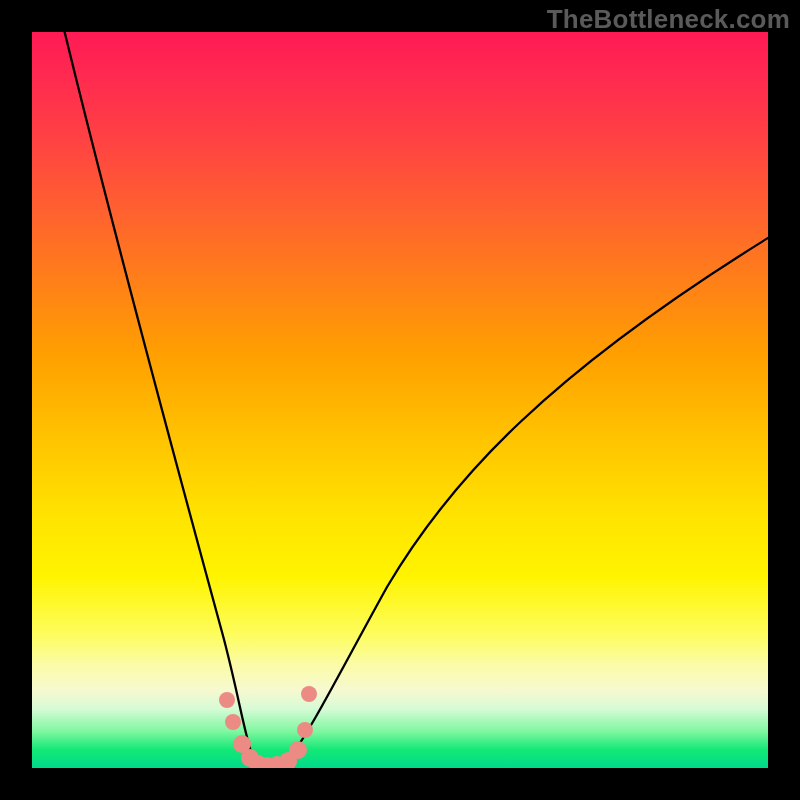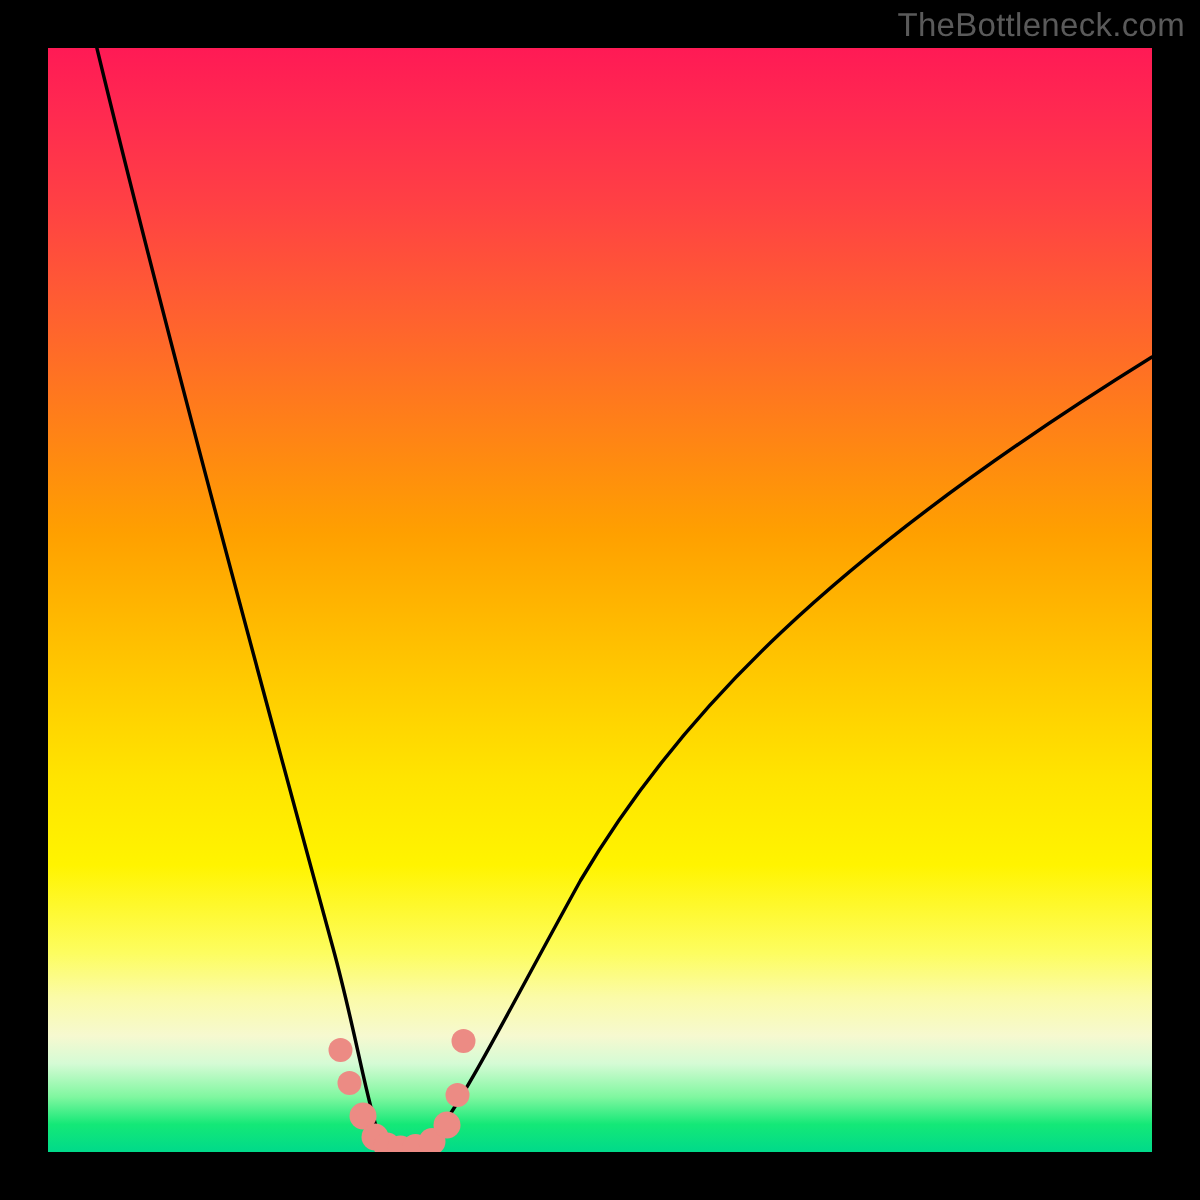--- a/index.html
+++ b/index.html
@@ -50,23 +50,23 @@
   }
   .curve {
     position: absolute;
     inset: 0;
   }
   .watermark {
     position: absolute;
     top: 4px;
     right: 10px;
     color: #5a5a5a;
-    font-size: 22px;
+    font-size: 26px;
     letter-spacing: 0.2px;
-    font-weight: 400;
+    font-weight: 700;
   }
 </style>
 </head>
 <body>
 
 <div class="frame">
   <div class="plot">
     <div class="gradient"></div>
     <svg class="curve" viewBox="0 0 736 736" preserveAspectRatio="none">
 

